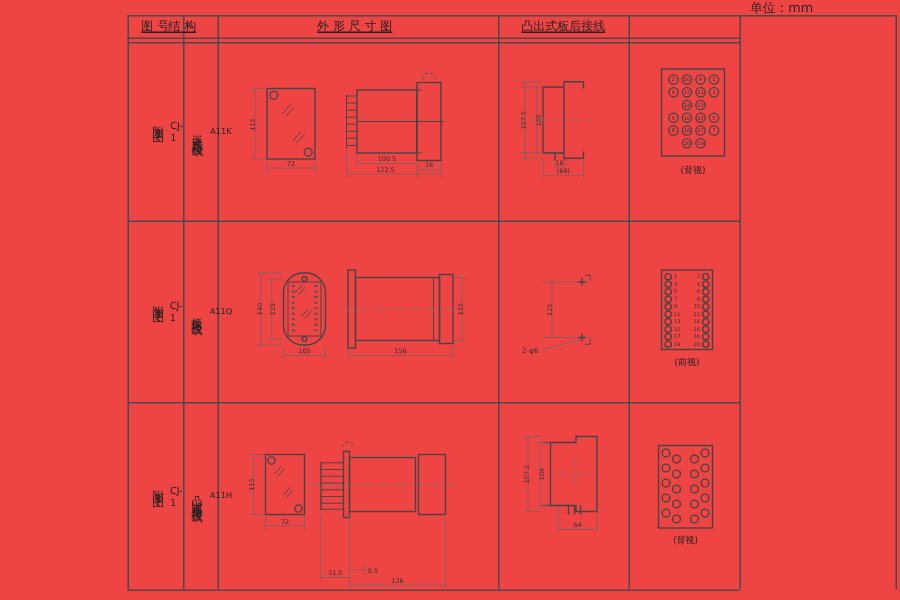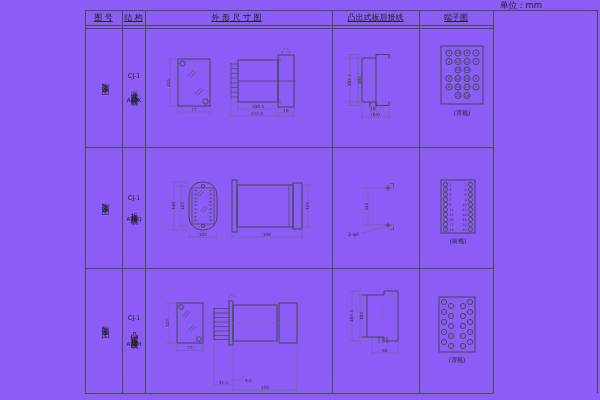--- a/index.html
+++ b/index.html
@@ -1,24 +1,24 @@
 <!DOCTYPE html>
 <html><head>
 <meta charset="utf-8">
 <style>
   html,body{margin:0;padding:0;}
   body{width:600px;height:400px;background:#fff;font-family:"DejaVu Sans","Liberation Sans",sans-serif;color:#222;}
-  .page{position:relative;width:600px;height:400px;background:#8b5cf6;overflow:hidden;}
+  .page{position:relative;width:600px;height:400px;background:#ef4444;overflow:hidden;}
   .hl{position:absolute;height:1px;background:#4a4a4a;}
   .vl{position:absolute;width:1px;background:#4a4a4a;}
   .unit{position:absolute;left:500px;top:0px;width:95px;font-size:8.5px;color:#222;}
   .hc{position:absolute;top:10px;height:15px;line-height:15px;text-align:center;font-size:8px;color:#222;white-space:nowrap;overflow:hidden;text-decoration:underline;}
   .fig{position:absolute;left:86px;width:36px;display:flex;align-items:center;justify-content:center;}
   .fig span{writing-mode:vertical-rl;text-orientation:upright;font-size:8px;letter-spacing:4px;}
-  .struct{position:absolute;left:123px;width:22px;display:flex;flex-direction:column;align-items:center;justify-content:center;gap:4px;}
+  .struct{position:absolute;left:123px;width:22px;display:flex;flex-direction:row;align-items:center;justify-content:center;gap:4px;}
   .model{font-size:6.5px;}
   .sname{writing-mode:vertical-rl;text-orientation:upright;font-size:7.5px;letter-spacing:1.5px;}
   .code{font-size:5.5px;}
   .cell{position:absolute;}
   svg{display:block;width:100%;height:100%;}
   svg .ln{fill:none;stroke:#444;stroke-width:.9;}
   svg .th{fill:none;stroke:#444;stroke-width:.6;}
   svg .dm{fill:none;stroke:#666;stroke-width:.45;}
   svg .cl{fill:none;stroke:#777;stroke-width:.45;stroke-dasharray:6 2 1.5 2;}
   svg .dsh{fill:none;stroke:#555;stroke-width:.7;stroke-dasharray:2 1.6;}
@@ -43,24 +43,23 @@
   <div class="hl" style="left:85px;top:393px;width:408px;"></div>
   <div class="vl" style="left:85px;top:10px;height:383px;"></div>
   <div class="vl" style="left:122px;top:10px;height:383px;"></div>
   <div class="vl" style="left:145px;top:10px;height:383px;"></div>
   <div class="vl" style="left:332px;top:10px;height:383px;"></div>
   <div class="vl" style="left:419px;top:10px;height:383px;"></div>
   <div class="vl" style="left:493px;top:10px;height:383px;"></div>
   <div class="vl" style="left:597px;top:10px;height:383px;"></div>
 
   <div class="hc" style="left:85px;width:37px;">图 号</div>
-  <div class="hc" style="left:122px;width:23px;">结 构</div>
+  <div class="hc" style="left:110px;width:23px;">结 构</div>
   <div class="hc" style="left:143px;width:187px;">外 形 尺 寸 图</div>
   <div class="hc" style="left:332px;width:87px;">凸出式板后接线</div>
-  <div class="hc" style="left:419px;width:74px;">端子图</div>
 
   <div class="fig" style="top:28px;height:119px;">
       <span>附图3</span>
     </div>
   <div class="fig" style="top:147px;height:121px;">
       <span>附图3</span>
     </div>
   <div class="fig" style="top:268px;height:125px;">
       <span>附图3</span>
     </div>

